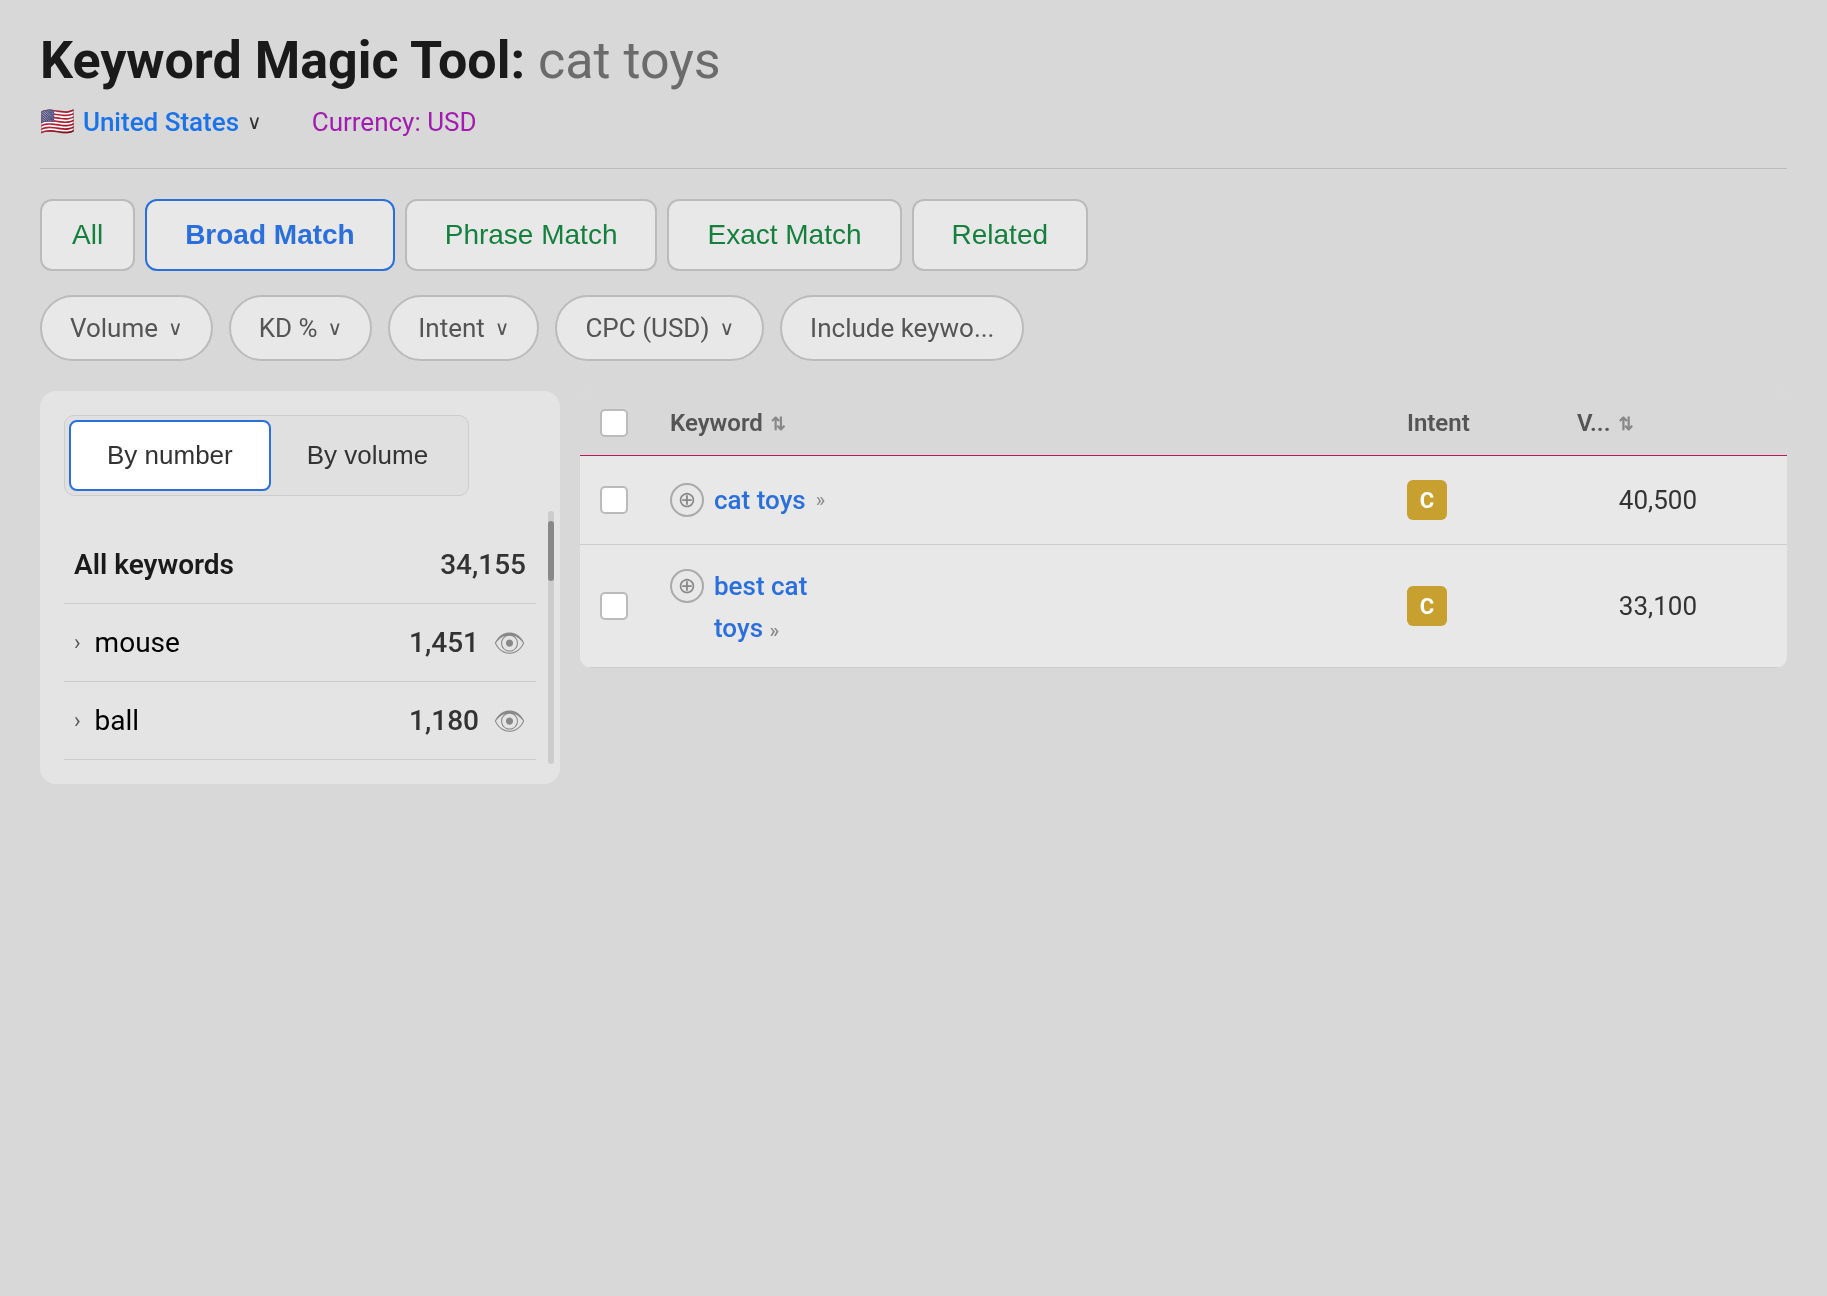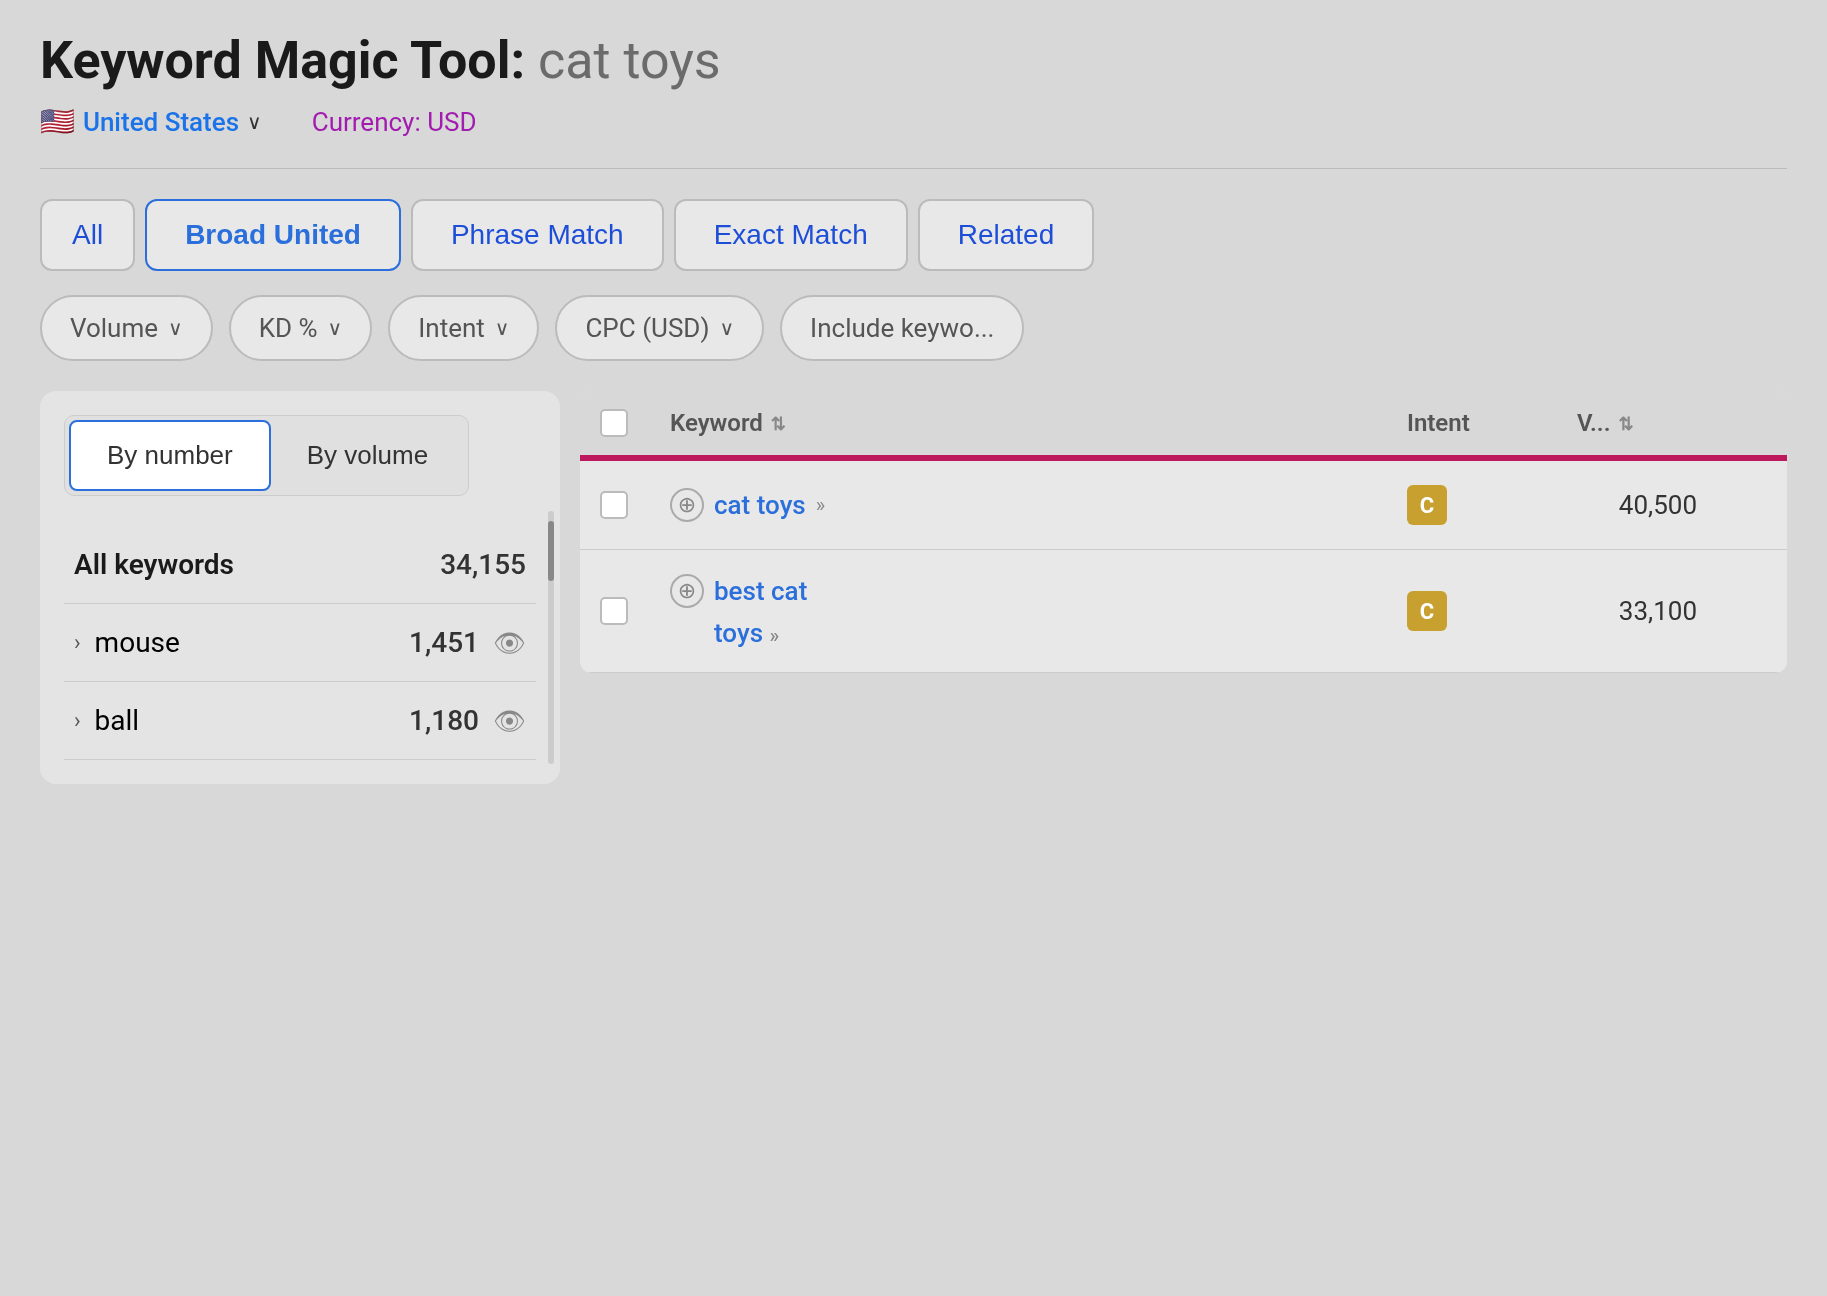--- a/index.html
+++ b/index.html
@@ -74,21 +74,21 @@
       margin-bottom: 24px;
       overflow: hidden;
     }
 
     .tab-btn {
       padding: 18px 38px;
       font-size: 28px;
       font-weight: 500;
       border: 2px solid #bbb;
       background: #e8e8e8;
-      color: #1d4ed8;
+      color: #15803d;
       cursor: pointer;
       border-radius: 12px;
       margin-right: 10px;
       white-space: nowrap;
     }
 
     .tab-btn.active {
       border-color: #2a6fdb;
       color: #2a6fdb;
       background: #e8e8e8;
@@ -285,21 +285,21 @@
       background: #e4e4e4;
       border-radius: 12px;
       overflow: hidden;
     }
 
     .table-header {
       display: grid;
       grid-template-columns: 60px 1fr 160px 120px 60px;
       padding: 18px 20px;
       background: #d8d8d8;
-      border-bottom: 6px solid #be185d;
+      border-bottom: 1px solid #be185d;
       align-items: center;
       gap: 10px;
     }
 
     .table-header-cell {
       font-size: 24px;
       font-weight: 600;
       color: #555;
       display: flex;
       align-items: center;
@@ -417,21 +417,21 @@
       <span class="chevron">∨</span>
     </div>
     <span class="currency-label">Currency: USD</span>
   </div>
 </div>
 
 <hr class="divider">
 
 <div class="tabs-container">
   <button class="tab-btn all-tab">All</button>
-  <button class="tab-btn active">Broad United</button>
+  <button class="tab-btn active">Broad Match</button>
   <button class="tab-btn">Phrase Match</button>
   <button class="tab-btn">Exact Match</button>
   <button class="tab-btn">Related</button>
 </div>
 
 <div class="filters-row">
   <div class="filter-dropdown">
     <span>Volume</span>
     <span class="chevron-down">∨</span>
   </div>

